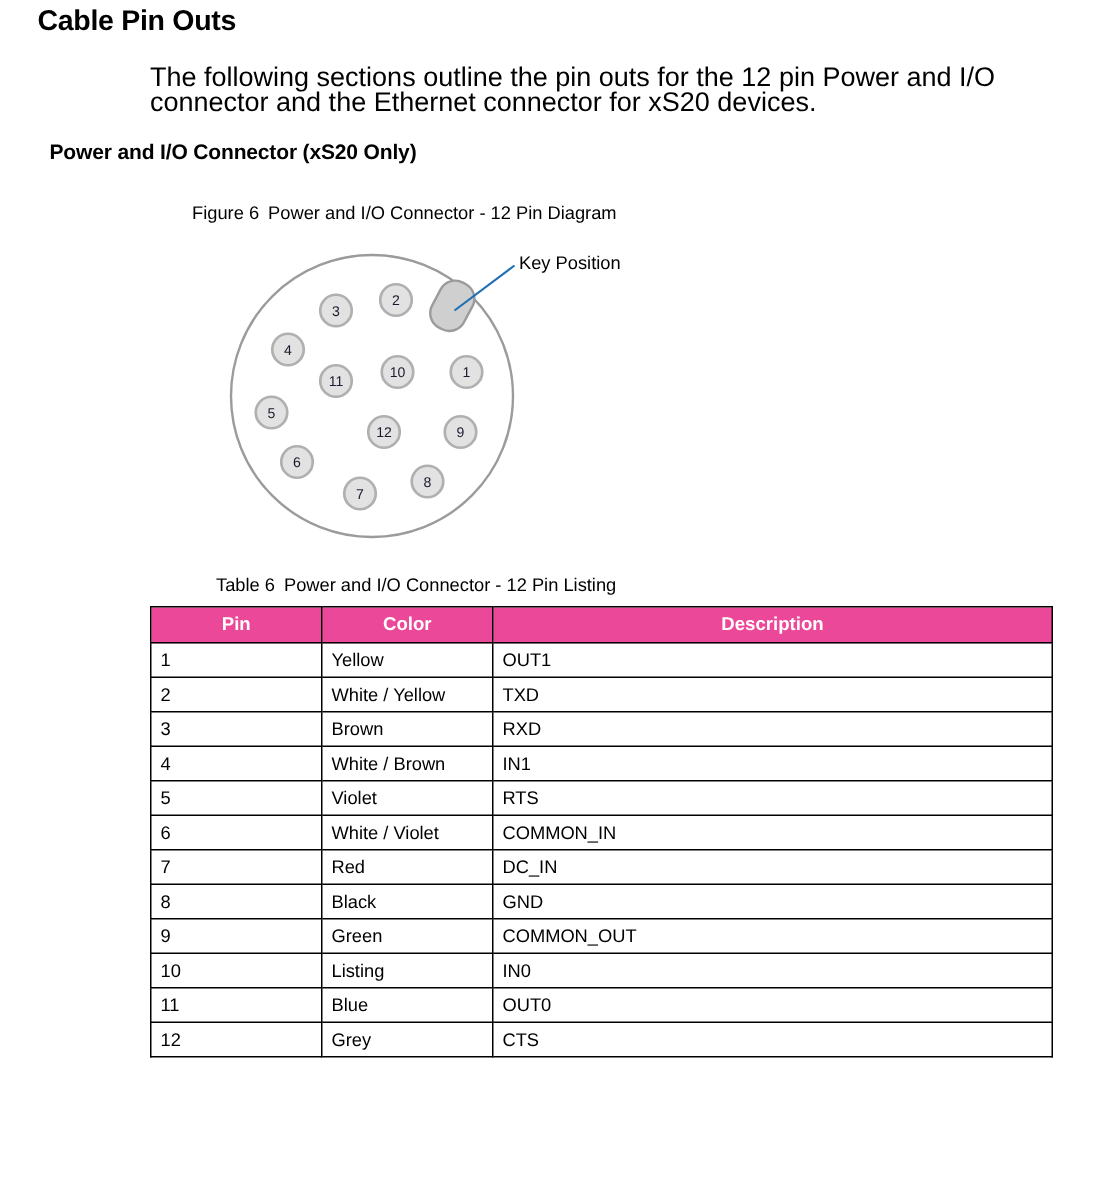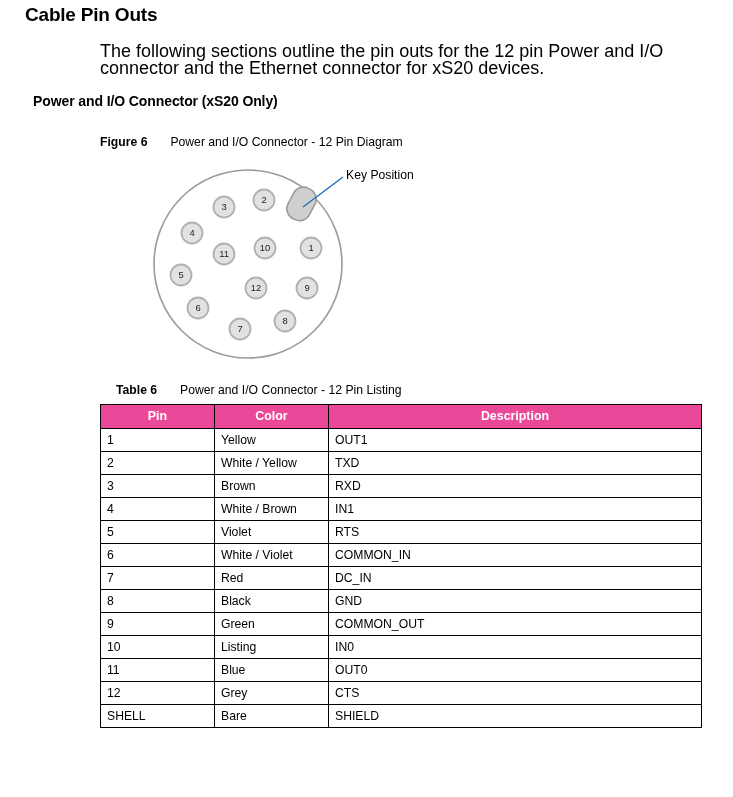--- a/index.html
+++ b/index.html
@@ -44,24 +44,25 @@
     line-height: 17px;
   }
 
   
   .caption {
     position: absolute;
     font-size: 12.2px;
     white-space: nowrap;
   }
   .caption .cap-label {
-    font-weight: bold;
+    font-weight: normal;
+    margin-left: 28px;
   }
   .caption .cap-text {
-    padding-left: 23px;
+    padding-left: 6px;
     text-align: center;
   }
   #figure-caption { left: 100px; top: 135px; }
   #table-caption  { left: 116px; top: 383px; }
 
   
   .diagram {
     position: absolute;
     left: 148px;
     top: 163px;
@@ -246,19 +247,14 @@
       <tr>
         <td>11</td>
         <td>Blue</td>
         <td>OUT0</td>
       </tr>
       <tr>
         <td>12</td>
         <td>Grey</td>
         <td>CTS</td>
       </tr>
-      <tr>
-        <td>SHELL</td>
-        <td>Bare</td>
-        <td>SHIELD</td>
-      </tr>
     </tbody>
 </table>
 
 </body></html>

